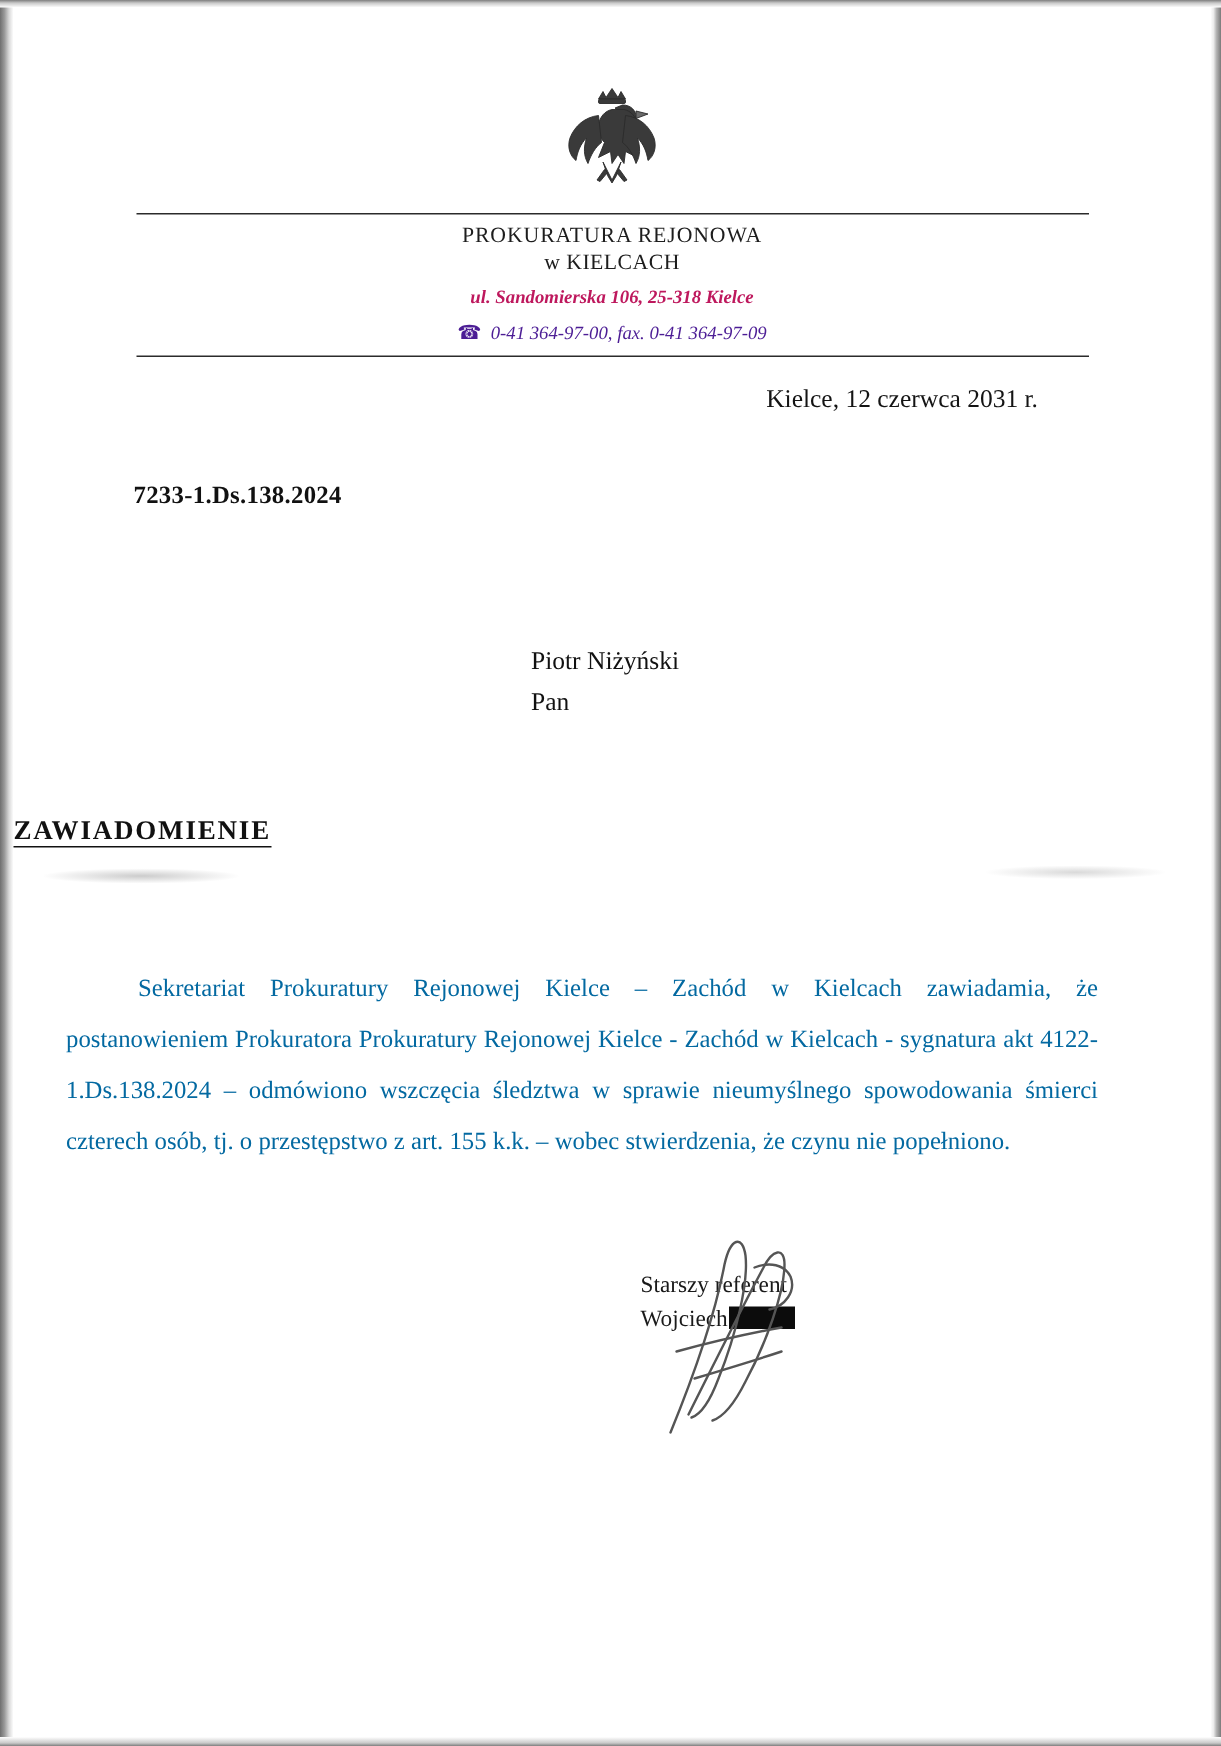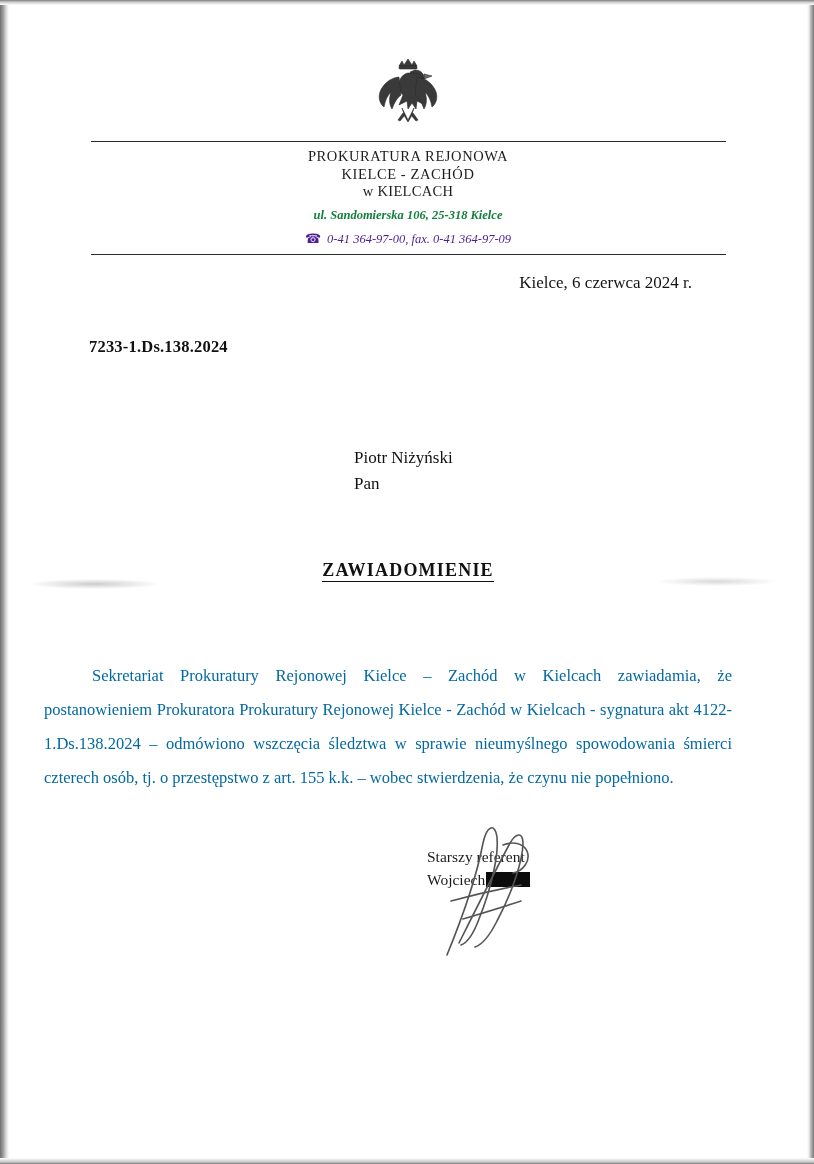--- a/index.html
+++ b/index.html
@@ -86,21 +86,21 @@
   .org-line3 {
     letter-spacing: 0.3px;
     text-align: center;
   }
   .addr-line {
     font-family: "Liberation Serif", serif;
     font-style: italic;
     font-weight: bold;
     font-size: 12.5px;
     margin-top: 7px;
-    color: #15803d;
+    color: #be185d;
   }
   .phone-line {
     font-family: "Liberation Serif", serif;
     font-style: italic;
     font-size: 12.5px;
     margin-top: 8px;
     color: #4c1d95;
   }
   .phone-icon {
     font-style: normal;
@@ -129,21 +129,20 @@
     margin: 88px 0 0 345px;
     font-size: 17px;
     line-height: 1.55;
   }
   .addressee .line {
     display: block;
   }
 
   
   .doc-title {
-    text-align: center;
     margin: 62px 0 0 0;
     font-size: 18px;
     font-weight: bold;
     letter-spacing: 1.2px;
   }
   .doc-title span {
     border-bottom: 1.6px solid #111;
     padding-bottom: 1px;
   }
 
@@ -240,30 +239,29 @@
             <path d="M32 60 l-5 7 l2 1 l5 -6 z"></path>
             <path d="M42 60 l5 7 l-2 1 l-5 -6 z"></path>
           </g>
         </svg>
       </span>
     </div>
 
     <div class="header-block">
       <div class="rule-top"></div>
       <div class="org-line1">PROKURATURA REJONOWA</div>
-      <div class="org-line2">KIELCE - ZACHÓD</div>
       <div class="org-line3">w KIELCACH</div>
       <div class="addr-line">ul. Sandomierska 106, 25-318 Kielce</div>
       <div class="phone-line">
         <span class="phone-icon">☎</span><span>0-41  364-97-00,  fax. 0-41  364-97-09</span>
       </div>
       <div class="rule-bottom"></div>
     </div>
 
-    <div class="place-date">Kielce, 6 czerwca 2024 r.</div>
+    <div class="place-date">Kielce, 12 czerwca 2031 r.</div>
 
     <div class="case-no">7233-1.Ds.138.2024</div>
 
     <div class="addressee">
       <span class="line">Piotr Niżyński</span>
       <span class="line">Pan</span>
     </div>
 
     <div class="doc-title"><span>ZAWIADOMIENIE</span></div>
 

